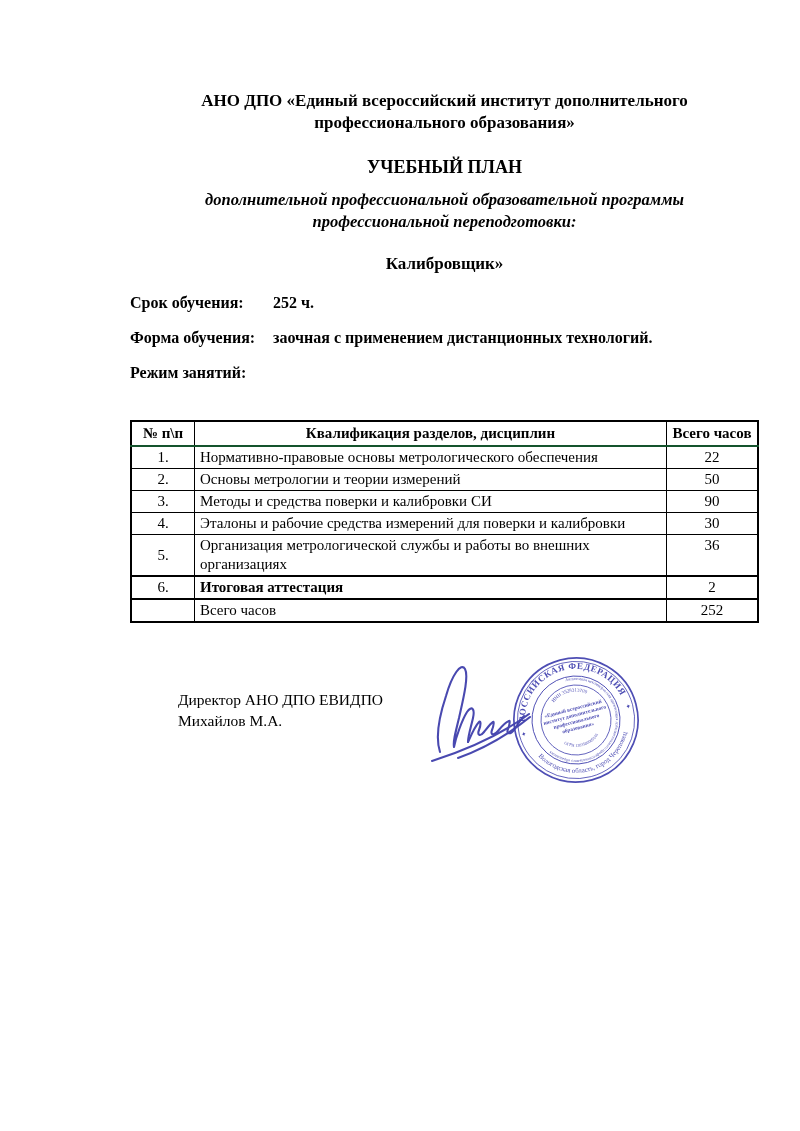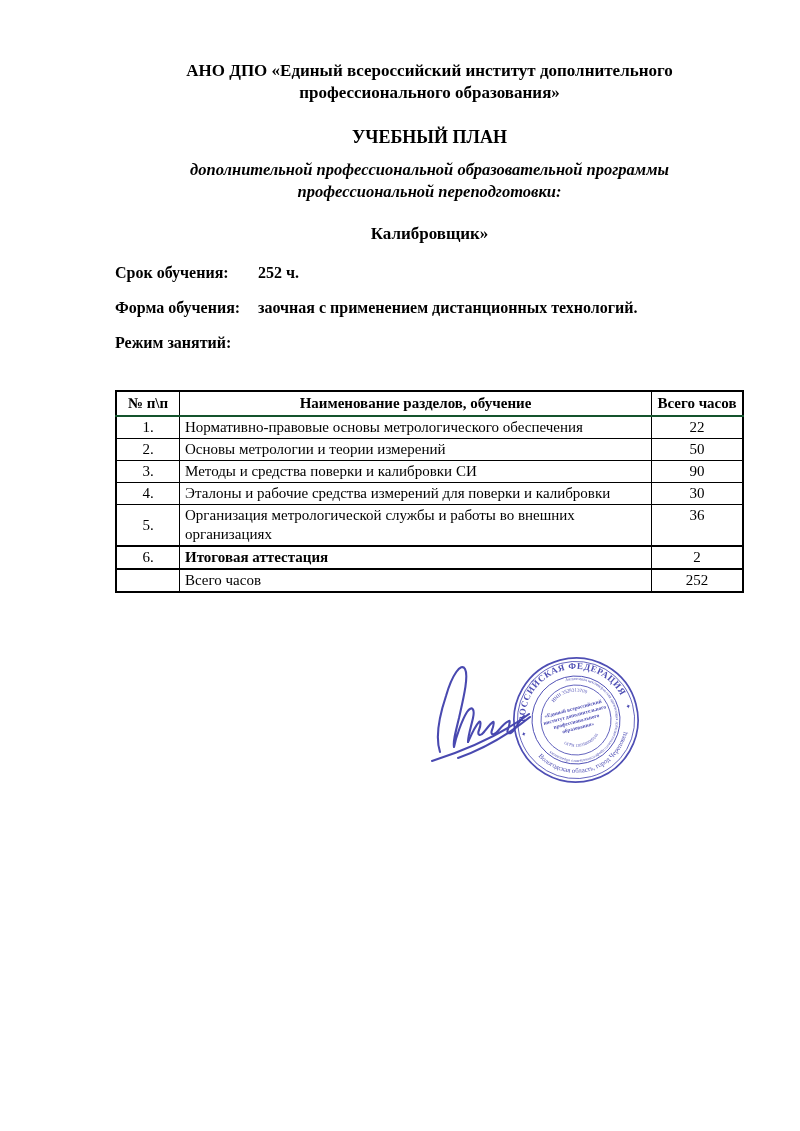--- a/index.html
+++ b/index.html
@@ -6,23 +6,23 @@
   body {
     width: 800px; height: 1131px;
     background: #ffffff;
     position: relative;
     font-family: "Liberation Serif", "DejaVu Serif", serif;
     color: #000;
     overflow: hidden;
   }
   .content {
     position: absolute;
-    left: 115px; top: 0;
+    left: 130px; top: 0;
     width: 629px;
-    padding-top: 60px;
+    padding-top: 90px;
   }
   .org-name {
     font-weight: bold;
     font-size: 17px;
     line-height: 22px;
     text-align: center;
   }
   .doc-title {
     margin-top: 22px;
     font-weight: bold;
@@ -132,21 +132,21 @@
     </div>
     <div class="detail-row">
       <span class="detail-label">Режим занятий:</span>
     </div>
   </div>
 
   <table class="plan">
     <thead>
       <tr>
         <th class="col-num">№ п\п</th>
-        <th>Наименование разделов, обучение</th>
+        <th>Квалификация разделов, дисциплин</th>
         <th class="col-hours">Всего часов</th>
       </tr>
     </thead>
     <tbody>
       <tr>
         <td class="col-num">1.</td>
         <td class="cell-name">Нормативно-правовые основы метрологического обеспечения</td>
         <td class="col-hours">22</td>
       </tr>
       <tr>
@@ -175,20 +175,24 @@
         <td class="col-hours">2</td>
       </tr>
       <tr class="total-row">
         <td class="col-num"></td>
         <td class="cell-name">Всего часов</td>
         <td class="col-hours">252</td>
       </tr>
     </tbody>
   </table>
 
+  <div class="signature-block">
+    <span style="display:block">Директор АНО ДПО ЕВИДПО</span>
+    <span style="display:block">Михайлов М.А.</span>
+  </div>
 
 </div>
 
 <div class="signature-wrap">
   <svg width="132" height="132" viewBox="0 0 132 132">
     <g fill="none" stroke="#4040ac" stroke-width="2.1" stroke-linecap="round" stroke-linejoin="round" opacity="0.95">
       <path d="M 27,104 C 23,92 25,72 33,48 C 39,27 48,14 52,21 C 56,28 50,52 46,70 C 42,86 40,94 41,99 C 43,89 49,72 54,64 C 59,57 62,61 60,70 C 58,79 55,88 55,94"></path>
       <path d="M 55,94 C 59,85 63,77 66,74 C 68,72 68,77 66,82 C 64,87 67,89 71,84 C 75,79 78,75 80,74 C 81,73 81,77 79,82 C 77,87 81,88 85,83 C 89,78 93,74 96,73 C 97,72 97,76 95,81 C 93,86 97,87 101,82 C 105,76 108,71 111,68"></path>
       <path d="M 19,113 C 50,103 85,89 116,66"></path>
       <path d="M 45,110 C 70,101 96,86 117,69"></path>

